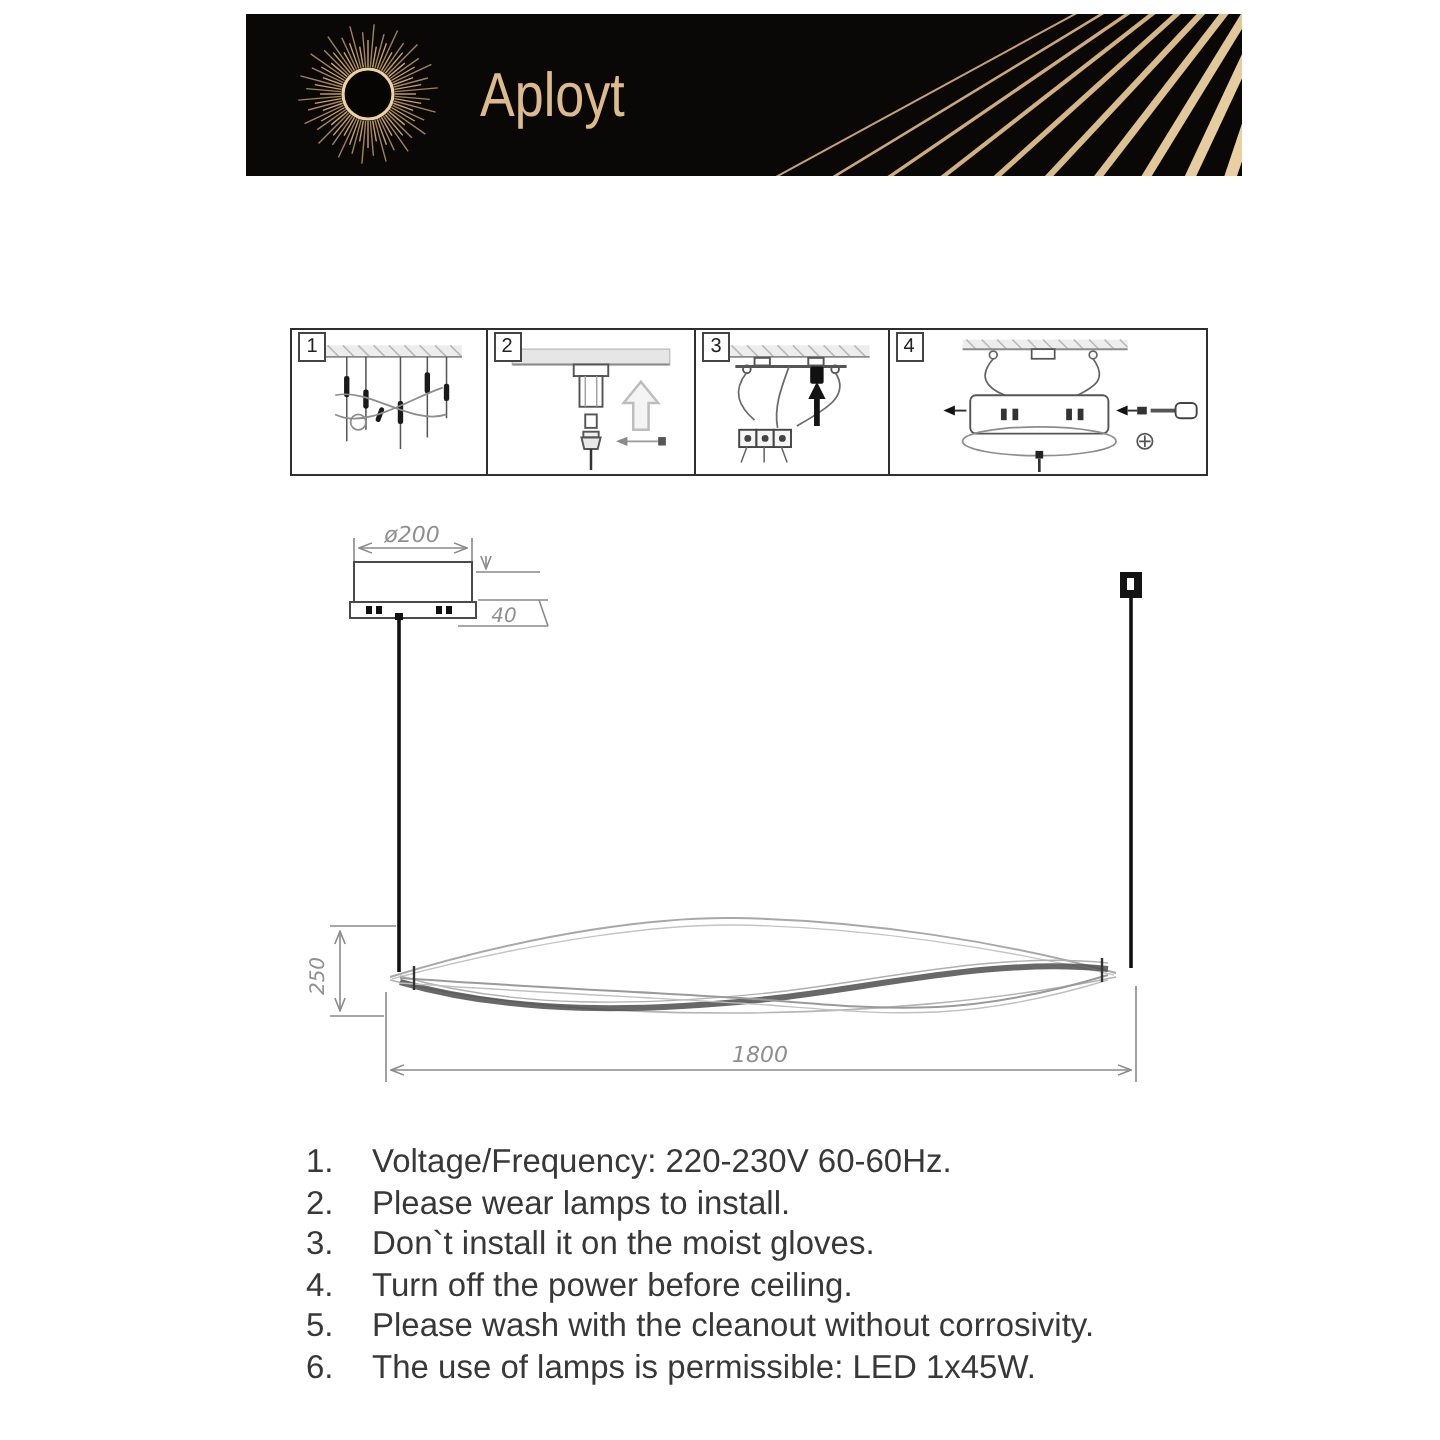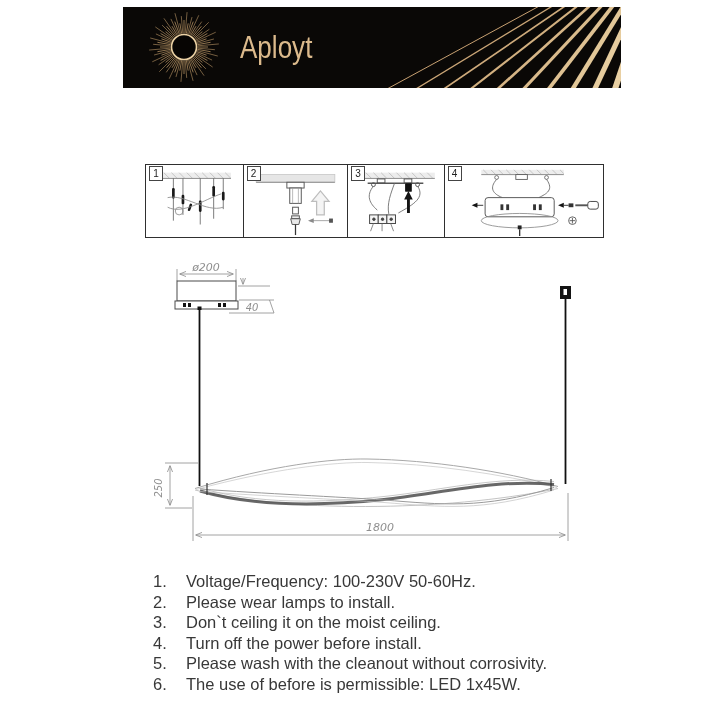--- a/index.html
+++ b/index.html
@@ -338,37 +338,37 @@
       <line x1="181" y1="246" x2="181" y2="291"></line>
       <line x1="556" y1="243" x2="556" y2="291"></line>
       <line x1="184" y1="285" x2="553" y2="285" marker-start="url(#arrA)" marker-end="url(#arrA)"></line>
     </g>
     <text class="dimtxt" x="368" y="281" font-size="11" text-anchor="middle">1800</text>
   </svg>
 
   <div class="instructions">
     <div class="inst-row">
       <span class="inst-num">1.</span>
-      <span class="inst-text">Voltage/Frequency: 100-230V 50-60Hz.</span>
+      <span class="inst-text">Voltage/Frequency: 220-230V 60-60Hz.</span>
     </div>
     <div class="inst-row">
       <span class="inst-num">2.</span>
       <span class="inst-text">Please wear lamps to install.</span>
     </div>
     <div class="inst-row">
       <span class="inst-num">3.</span>
-      <span class="inst-text">Don`t ceiling it on the moist ceiling.</span>
+      <span class="inst-text">Don`t install it on the moist gloves.</span>
     </div>
     <div class="inst-row">
       <span class="inst-num">4.</span>
-      <span class="inst-text">Turn off the power before install.</span>
+      <span class="inst-text">Turn off the power before ceiling.</span>
     </div>
     <div class="inst-row">
       <span class="inst-num">5.</span>
       <span class="inst-text">Please wash with the cleanout without corrosivity.</span>
     </div>
     <div class="inst-row">
       <span class="inst-num">6.</span>
-      <span class="inst-text">The use of before is permissible: LED 1x45W.</span>
+      <span class="inst-text">The use of lamps is permissible: LED 1x45W.</span>
     </div>
   </div>
 
 </div>
 
 </body></html>

